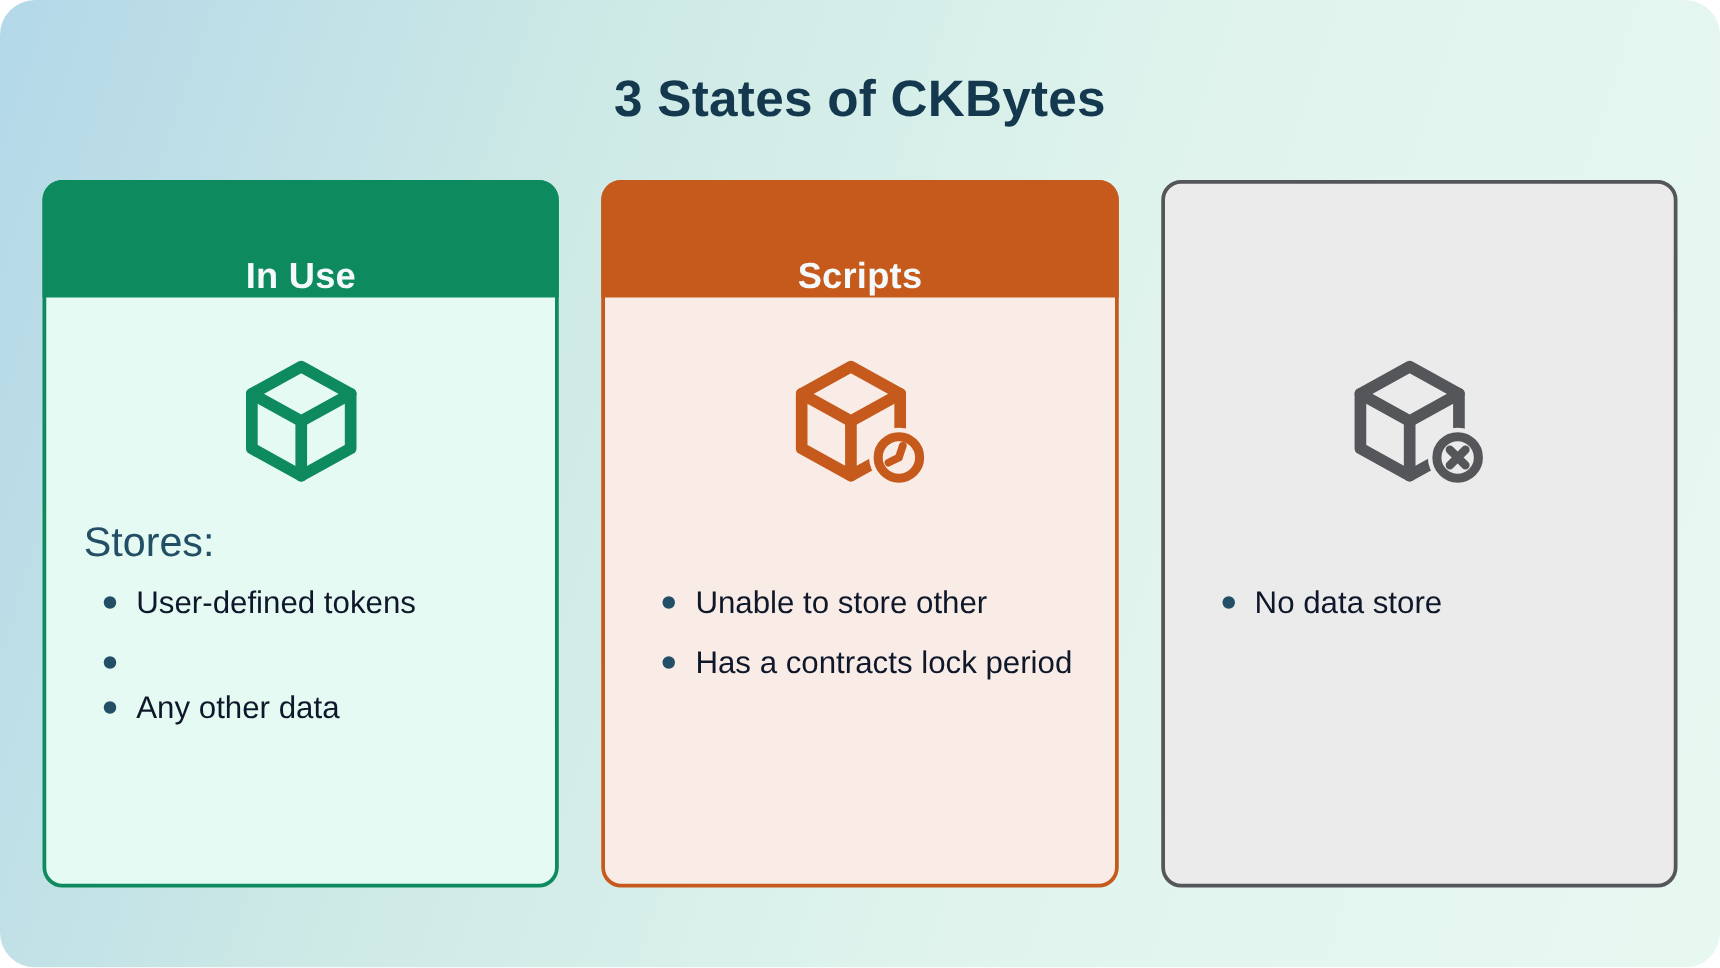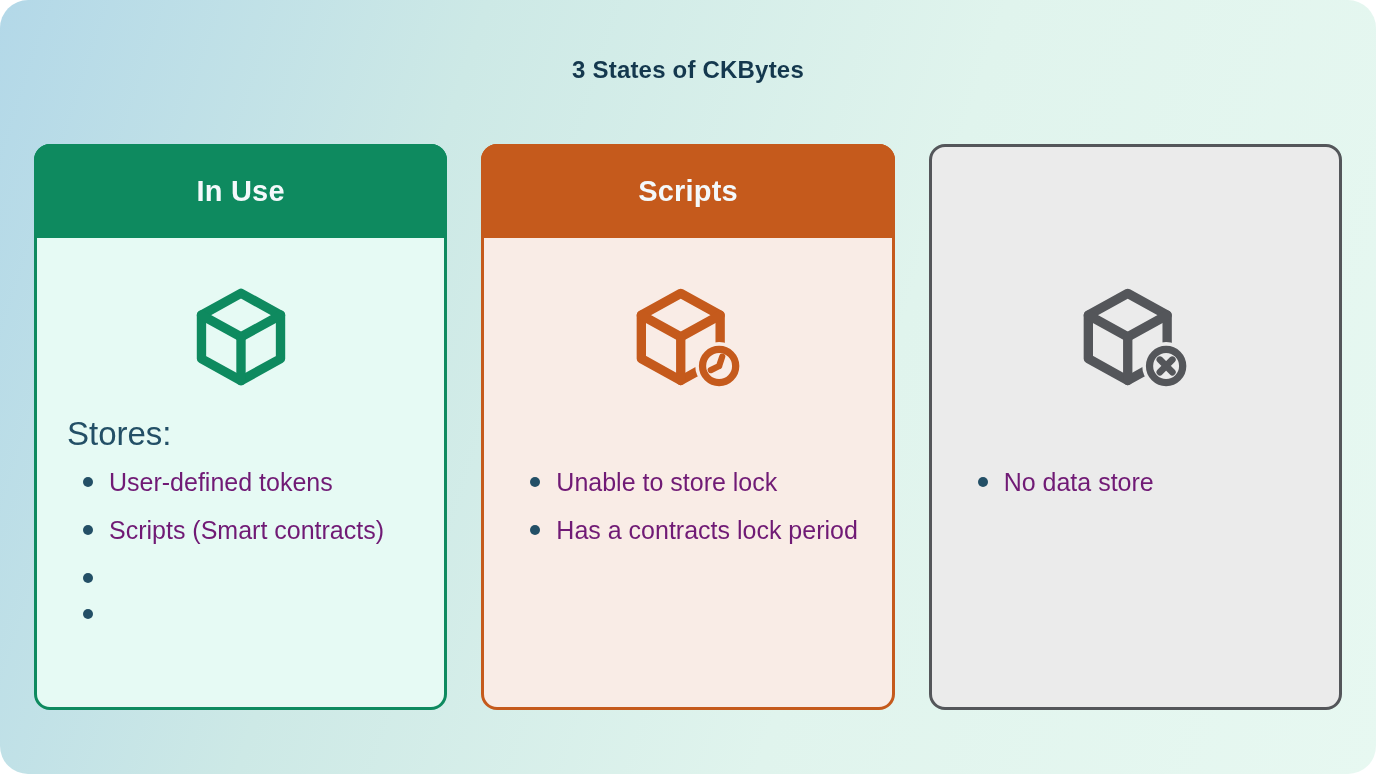--- a/index.html
+++ b/index.html
@@ -12,21 +12,21 @@
     overflow: hidden;
     background: linear-gradient(108deg, #b3d8e8 0%, #cde9e6 30%, #e0f4ed 62%, #e7f8f1 100%);
     font-family: "Liberation Sans", "DejaVu Sans", sans-serif;
   }
   .page-title {
     position: absolute;
     top: 56px;
     left: 0;
     width: 100%;
     text-align: center;
-    font-size: 24px;
+    font-size: 41px;
     font-weight: 700;
     letter-spacing: 0.2px;
     color: #14384e;
   }
   .cards-row {
     position: absolute;
     top: 144px;
     left: 34px;
     right: 34px;
     display: flex;
@@ -39,21 +39,21 @@
     border: 3px solid var(--theme);
     border-radius: 16px;
     background: var(--body);
   }
   .card-header {
     height: 94px;
     margin: -3px -3px 0 -3px;
     border-radius: 16px 16px 0 0;
     background: var(--theme);
     display: flex;
-    align-items: center;
+    align-items: flex-end;
     justify-content: center;
     color: #f4f9fb;
     font-size: 29px;
     font-weight: 700;
     letter-spacing: 0.2px;
   }
   .icon-wrap {
     position: absolute;
     top: 140px;
     left: 0;
@@ -79,21 +79,21 @@
     margin: 0;
     padding: 0;
     list-style: none;
   }
   .bullet-item {
     display: flex;
     align-items: flex-start;
     margin-bottom: 14px;
     font-size: 25px;
     line-height: 34px;
-    color: #701a75;
+    color: #0f172a;
   }
   .bullet-dot {
     flex: 0 0 auto;
     width: 10px;
     height: 10px;
     border-radius: 50%;
     background: #234f66;
     margin: 12px 16px 0 14px;
   }
 </style>
@@ -115,27 +115,24 @@
           </svg>
         </div>
     <div class="card-intro">Stores:</div>
     <ul class="bullet-list">
           <li class="bullet-item">
             <span class="bullet-dot"></span>
             <span>User-defined tokens</span>
           </li>
           <li class="bullet-item">
             <span class="bullet-dot"></span>
-            <span>Scripts (Smart contracts)</span>
           </li>
           <li class="bullet-item">
             <span class="bullet-dot"></span>
-          </li>
-          <li class="bullet-item">
-            <span class="bullet-dot"></span>
+            <span>Any other data</span>
           </li>
         </ul>
   </div>
       <div class="card" style="--theme: #c55a1c; --body: #f9ece6;">
     <div class="card-header">
       <span>Scripts</span>
     </div>
     <div class="icon-wrap">
           <svg width="112" height="104" viewBox="0 0 108 100" xmlns="http://www.w3.org/2000/svg">
             <path d="M47 6 L85 27 L85 69 L47 90 L9 69 L9 27 Z" fill="none" stroke="#c55a1c" stroke-width="9" stroke-linejoin="round"></path>
@@ -143,21 +140,21 @@
             <path d="M47 48 L47 90" fill="none" stroke="#c55a1c" stroke-width="9" stroke-linecap="round"></path>
             <circle cx="84" cy="76" r="23" fill="#f9ece6"></circle>
             <circle cx="84" cy="76" r="16" fill="#f9ece6" stroke="#c55a1c" stroke-width="7"></circle>
             <path d="M84 76 L87 67 M84 76 L76 80" fill="none" stroke="#c55a1c" stroke-width="6" stroke-linecap="round"></path>
           </svg>
         </div>
     <div class="card-intro"></div>
     <ul class="bullet-list">
           <li class="bullet-item">
             <span class="bullet-dot"></span>
-            <span>Unable to store lock</span>
+            <span>Unable to store other</span>
           </li>
           <li class="bullet-item">
             <span class="bullet-dot"></span>
             <span>Has a contracts lock period</span>
           </li>
         </ul>
   </div>
       <div class="card" style="--theme: #54565a; --body: #ebebeb;">
     <div class="icon-wrap">
           <svg width="112" height="104" viewBox="0 0 108 100" xmlns="http://www.w3.org/2000/svg">

